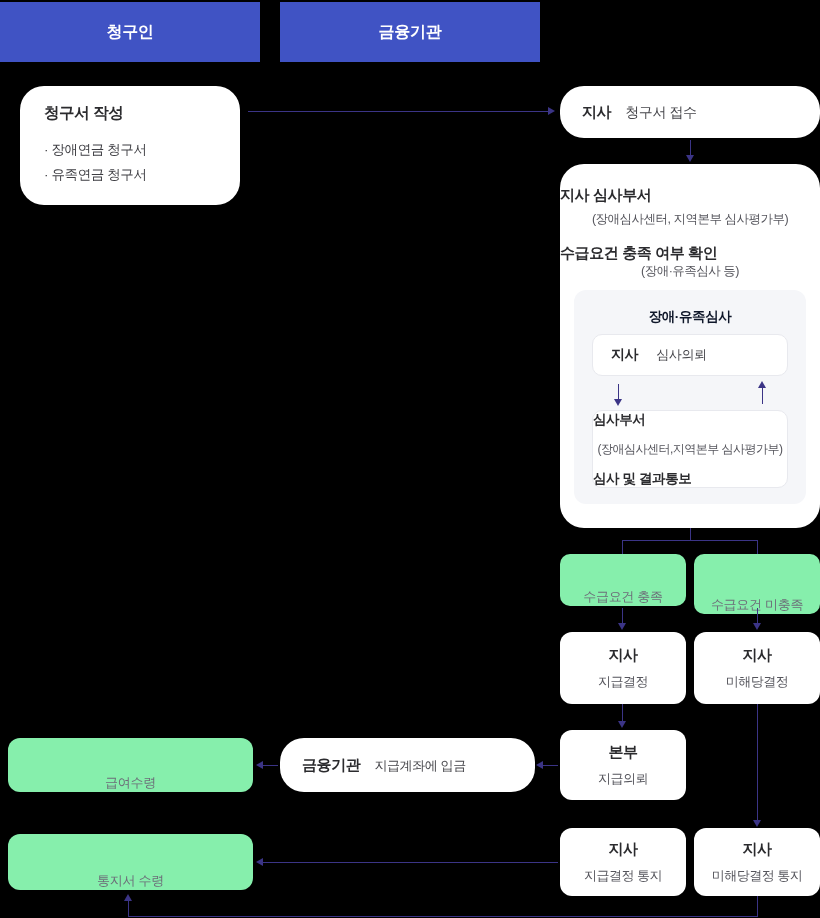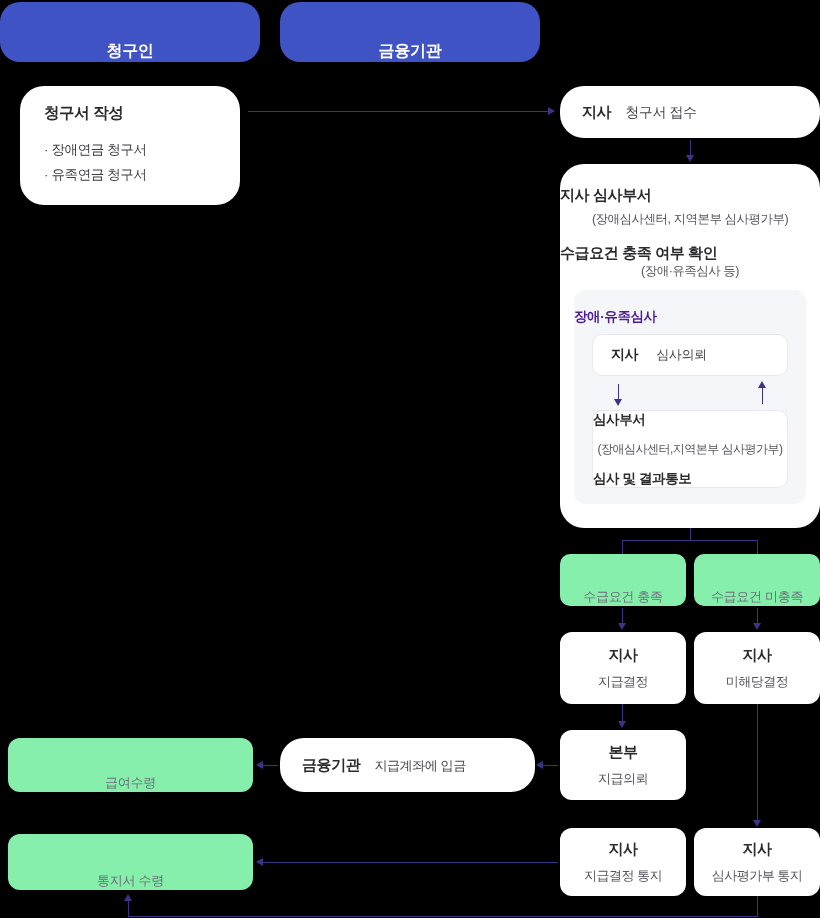--- a/index.html
+++ b/index.html
@@ -30,23 +30,22 @@
     border-radius: 12px;
   }
 
   
   .col-head {
     background: #4053C4;
     color: #ffffff;
     font-size: 16px;
     font-weight: bold;
     align-items: center;
-    border-radius: 20px;
+    border-radius: 0;
     letter-spacing: -0.3px;
-    justify-content: flex-end;
   }
 
   
   .card {
     background: #ffffff;
     color: #333336;
     border-radius: 24px;
   }
   .card.soft {
     border-radius: 12px;
@@ -122,23 +121,24 @@
 
   
   .panel {
     position: absolute;
     background: #F5F6F9;
     border-radius: 12px;
   }
   .panel-title {
     position: absolute;
     width: 100%;
+    text-align: center;
     font-weight: bold;
     font-size: 13.5px;
-    color: #4c1d95;
+    color: #0f172a;
     letter-spacing: -0.4px;
   }
   .inner-card {
     position: absolute;
     box-sizing: border-box;
     background: #ffffff;
     border: 1px solid #E8E9EE;
     border-radius: 10px;
     display: flex;
     flex-direction: column;
@@ -241,21 +241,21 @@
   </div>
 
   <div class="ln v" style="left:690px; top:528px; height:12px;"></div>
   <div class="ln h" style="left:622px; top:540px; width:136px;"></div>
   <div class="ln v" style="left:622px; top:540px; height:14px;"></div>
   <div class="ln v" style="left:757px; top:540px; height:14px;"></div>
 
   <div class="node lav small" style="left:560px; top:554px; width:126px; height:52px;">
     <span>수급요건 충족</span>
   </div>
-  <div class="node lav small" style="left:694px; top:554px; width:126px; height:52px;">
+  <div class="node lav small" style="left:694px; top:554px; width:126px; height:60px;">
     <span>수급요건 미충족</span>
   </div>
 
   <div class="ln v" style="left:622px; top:608px; height:18px;"></div>
   <div class="arrow down" style="left:618px; top:623px;"></div>
 
   <div class="ln v" style="left:757px; top:608px; height:18px;"></div>
   <div class="arrow down" style="left:753px; top:623px;"></div>
 
   <div class="node card soft ctr" style="left:560px; top:632px; width:126px; height:72px;">
@@ -296,21 +296,21 @@
     <span>급여수령</span>
   </div>
 
   <div class="node card soft ctr" style="left:560px; top:828px; width:126px; height:68px;">
     <div class="title-b">지사</div>
     <div class="sub-r" style="font-size:13px; margin-top:8px;">지급결정 통지</div>
   </div>
 
   <div class="node card soft ctr" style="left:694px; top:828px; width:126px; height:68px;">
     <div class="title-b">지사</div>
-    <div class="sub-r" style="font-size:13px; margin-top:8px;">심사평가부 통지</div>
+    <div class="sub-r" style="font-size:13px; margin-top:8px;">미해당결정 통지</div>
   </div>
 
   <div class="ln h" style="left:262px; top:862px; width:296px;"></div>
   <div class="arrow left" style="left:256px; top:858px;"></div>
 
   <div class="ln v" style="left:757px; top:896px; height:20px;"></div>
   <div class="ln h" style="left:128px; top:916px; width:630px;"></div>
   <div class="ln v" style="left:128px; top:900px; height:17px;"></div>
   <div class="arrow up" style="left:124px; top:894px;"></div>
 

